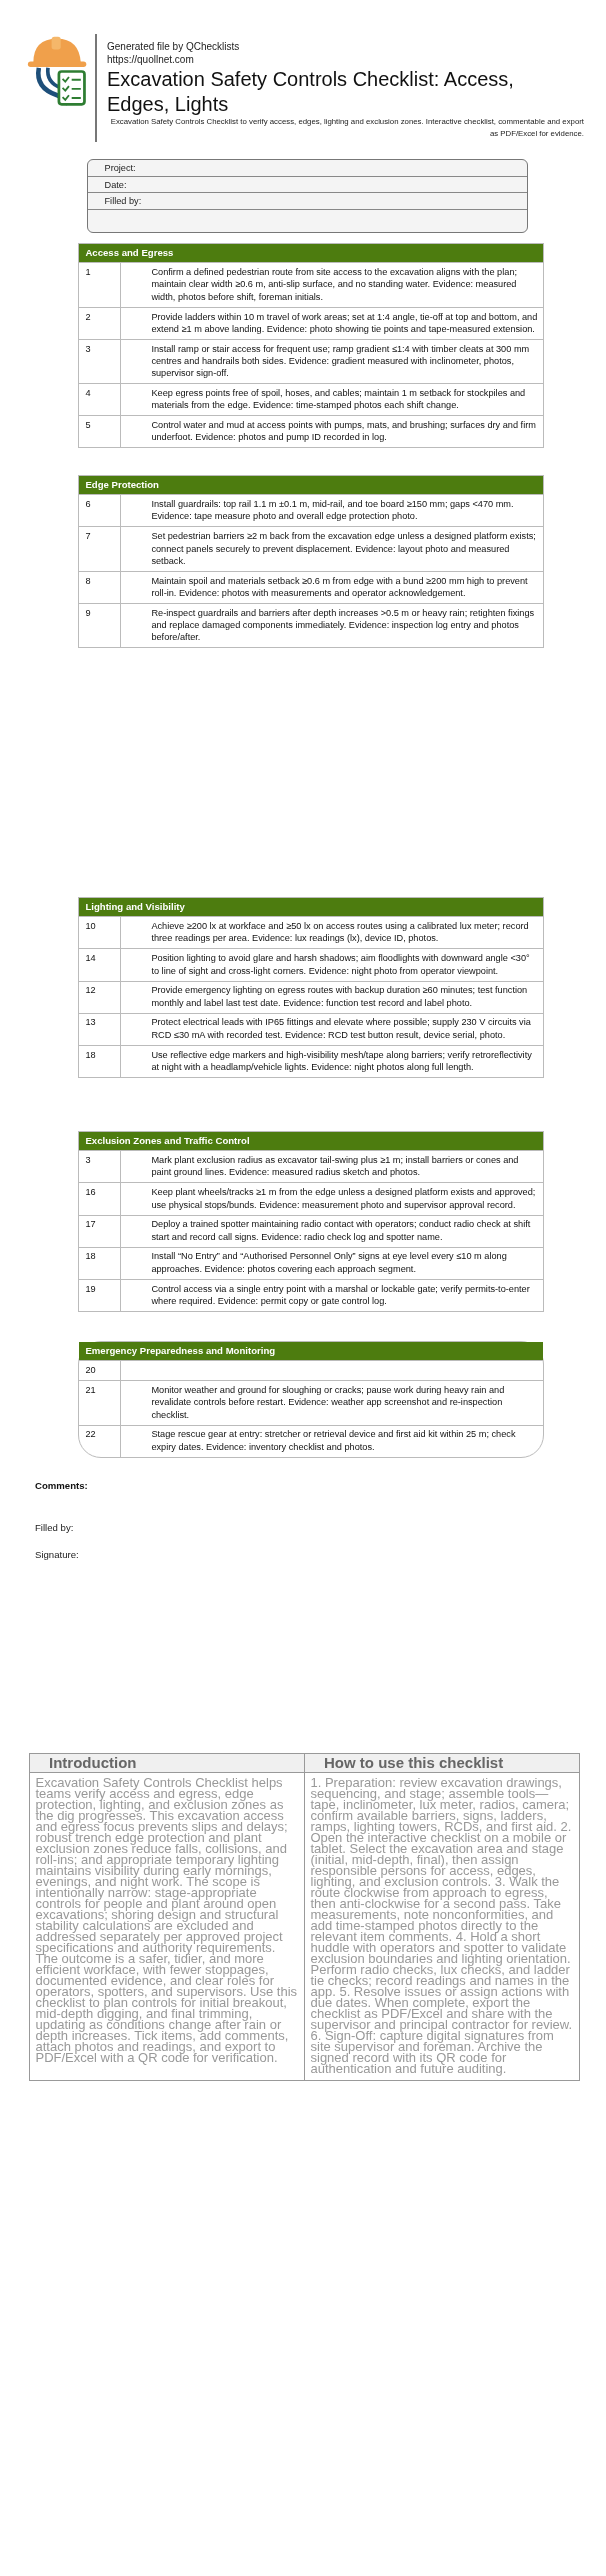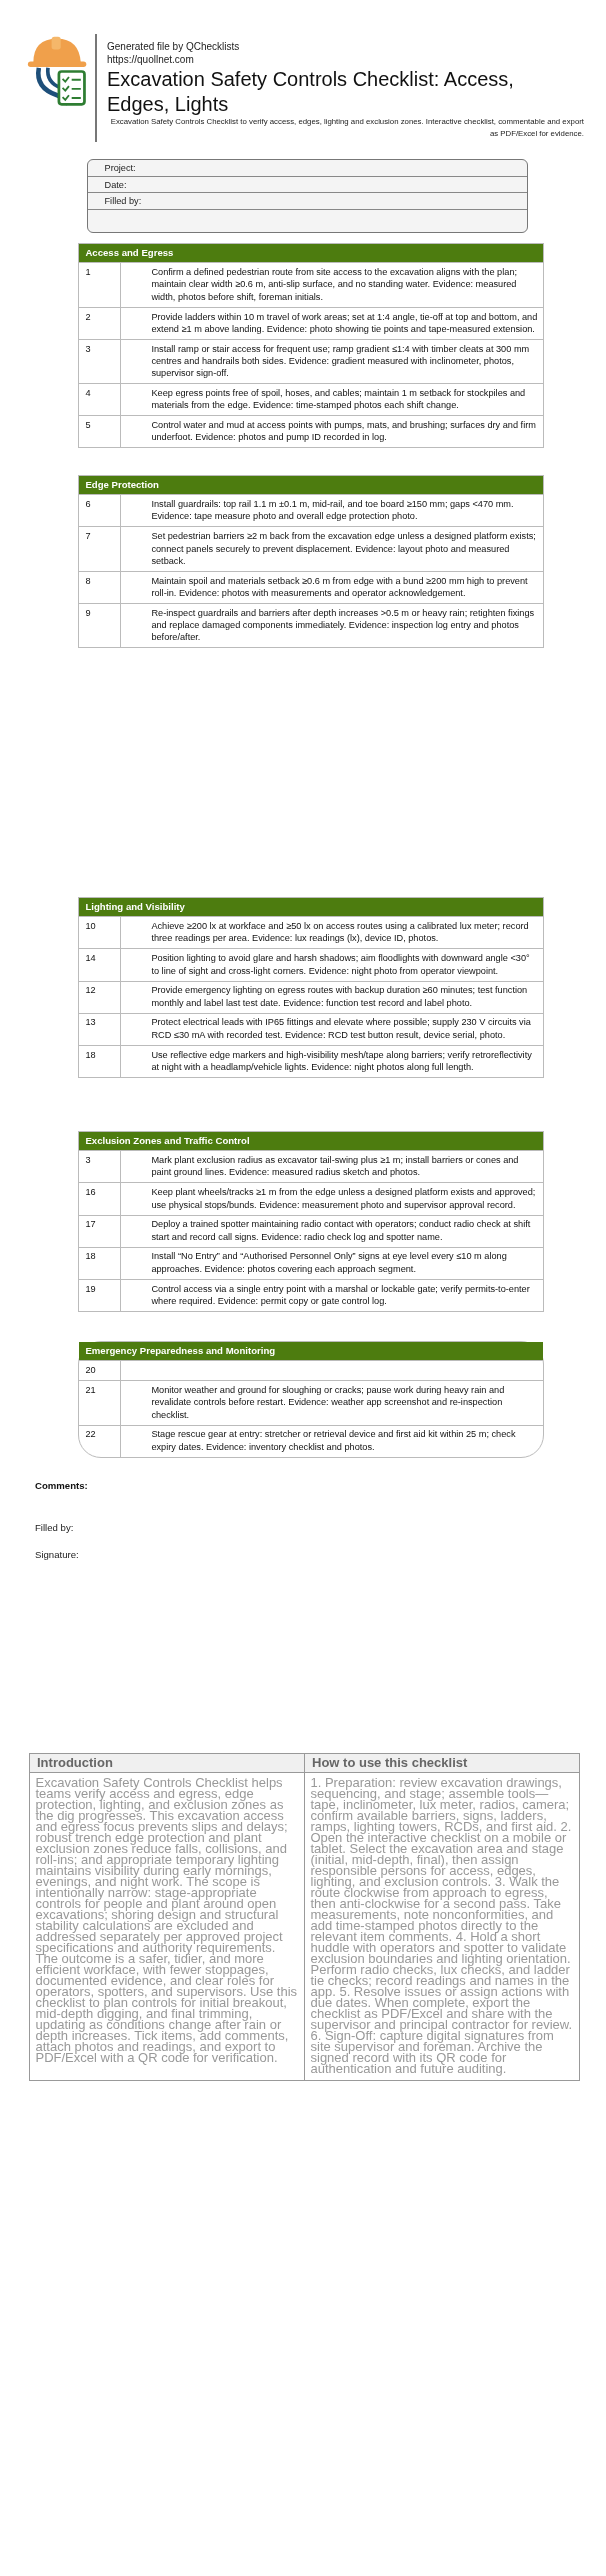--- a/index.html
+++ b/index.html
@@ -22,21 +22,21 @@
     .row .num { width: 42px; padding: 2.8px 0 3.7px 6.4px; border-right: 0.9px solid #bbb; box-sizing: border-box; }
     .row .txt { flex: 1; padding: 2.8px 5.5px 3.7px 6.4px; margin-left: 24px; }
 
     .comments { position: absolute; left: 35px; top: 1480px; font-weight: bold; font-size: 9.6px; }
     .filled { position: absolute; left: 35px; top: 1522px; font-size: 9.6px; color: #222; }
     .signature { position: absolute; left: 35px; top: 1549px; font-size: 9.6px; color: #222; }
 
     .info { position: absolute; left: 29px; top: 1753px; width: 549px; display: flex; border: 0.9px solid #999; }
     .info-col { flex: 1; box-sizing: border-box; }
     .info-col + .info-col { border-left: 0.9px solid #999; }
-    .info-head { background: #f0f0f0; border-bottom: 0.9px solid #999; height: 18.4px; line-height: 18.4px; padding-left: 7px; font-weight: bold; font-size: 13px; color: #666; }
+    .info-head { background: #f0f0f0; border-bottom: 0.9px solid #999; height: 18.4px; line-height: 18.4px; padding-left: 19px; font-weight: bold; font-size: 15px; color: #666; }
     .info-body { padding: 3.7px 5.5px 5.5px 5.5px; font-size: 13px; line-height: 11px; color: #999; }
   </style>
 </head>
 <body>
 
 <div class="header">
 </div>
 
 <svg class="logo" viewBox="0 0 70 80">
   <path d="M8 30 Q8 4 34 4 Q58 4 60 30 Z" fill="#f0a04b"></path>

